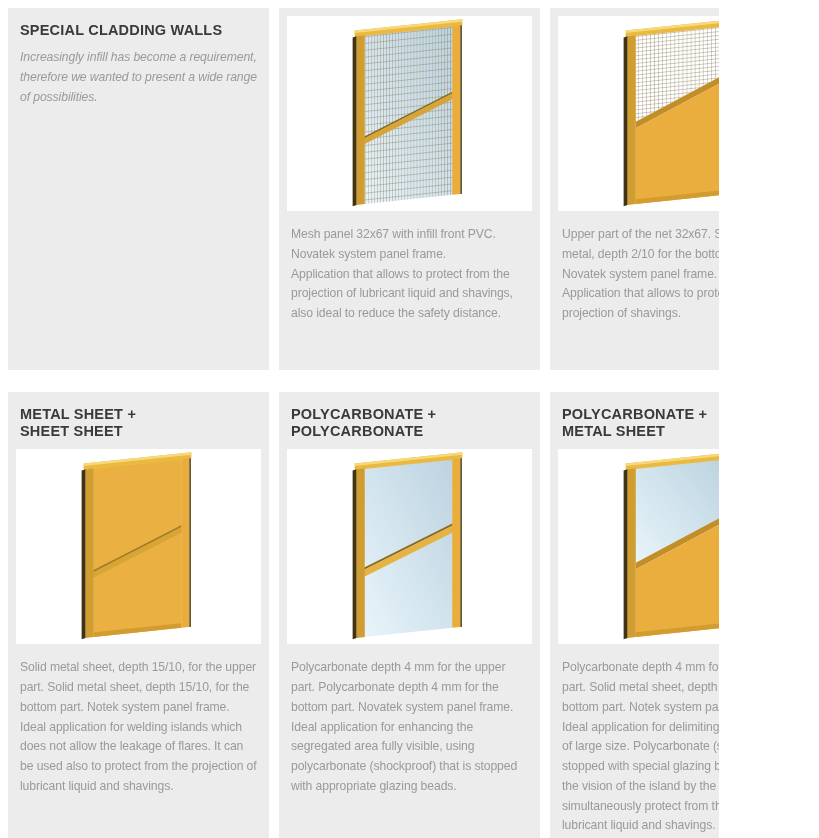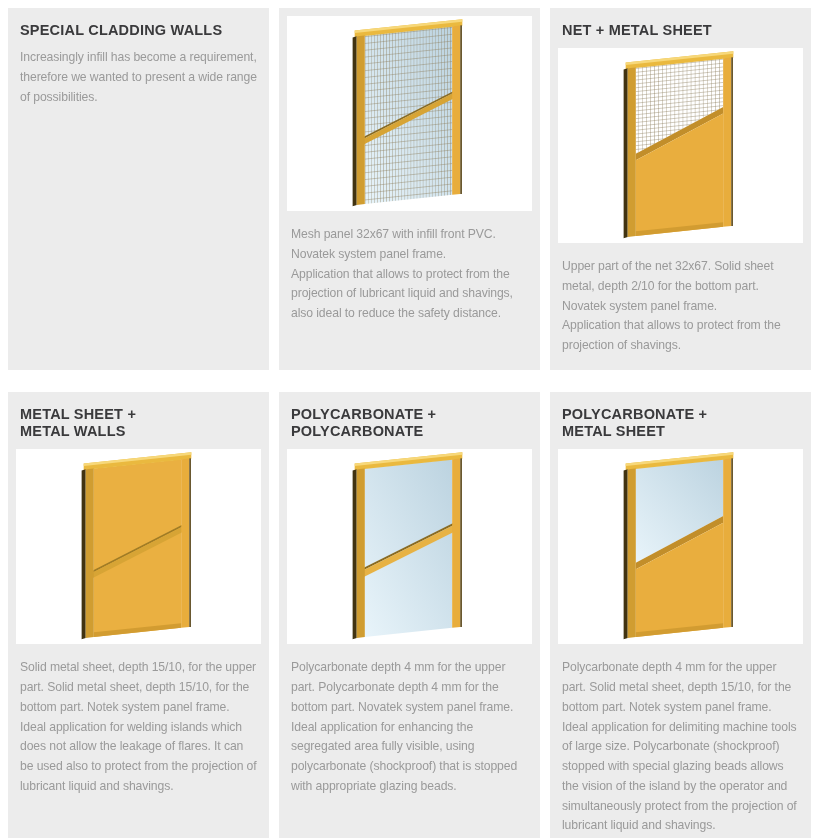--- a/index.html
+++ b/index.html
@@ -1,17 +1,17 @@
 <!DOCTYPE html>
 <html><head>
 <meta charset="utf-8">
 <style>
   html,body { margin:0; padding:0; background:#ffffff; }
   .page {
-    width:819px; height:838px; background:#ffffff; overflow:hidden;
+    width:719px; height:838px; background:#ffffff; overflow:hidden;
     font-family:"Liberation Sans", sans-serif;
   }
   .grid {
     display:grid;
     grid-template-columns:261px 261px 261px;
     grid-template-rows:362px 446px;
     gap:22px 10px;
     padding:8px 8px 0 8px;
     box-sizing:border-box;
   }
@@ -32,21 +32,21 @@
     height:195px;
     overflow:hidden;
   }
   .imgbox svg { width:100%; height:100%; display:block; }
   .card-desc {
     font-size:12.2px; line-height:1.62; letter-spacing:-0.1px;
     color:#9a9a9a;
     margin:14px 4px 0 4px;
     white-space:pre-line;
   }
-  .intro .card-desc { margin-top:0; }
+  .intro .card-desc { margin-top:0;font-style:italic; }
 </style>
 </head>
 <body>
 
 <div class="page">
   <div class="grid">
 
     <section class="card intro">
       <h2 class="card-title">SPECIAL CLADDING WALLS</h2>
       <p class="card-desc">Increasingly infill has become a requirement, therefore we wanted to present a wide range of possibilities.</p>
@@ -75,21 +75,20 @@
   <polygon points="152,10.1 160,9.3 160,175.3 152,176.1" fill="#e8ad3c"></polygon>
   <polygon points="160,9.3 161.6,9.2 161.6,175.2 160,175.3" fill="#5a471b"></polygon>
           </svg>
         </div>
       <p class="card-desc">Mesh panel 32x67 with infill front PVC.
 Novatek system panel frame.
 Application that allows to protect from the projection of lubricant liquid and shavings, also ideal to reduce the safety distance.</p>
     </section>
 
     <section class="card">
-      <h2 class="card-title">NET + METAL SHEET</h2>
       <div class="imgbox">
           <svg viewBox="0 0 220 192" preserveAspectRatio="xMidYMid meet" role="img">
       <defs>
               <pattern id="mp2" width="4" height="3.8" patternUnits="userSpaceOnUse" patternTransform="skewY(-6)">
       <path d="M0 0 H4 M0 0 V3.8" stroke="#8a7c5b" stroke-width="0.7" fill="none"></path>
               </pattern>
             </defs>
             <polygon points="66,19.2 152,10.1 152,58 66,104" fill="#ffffff"></polygon>
       <polygon points="66,19.2 152,10.1 152,58 66,104" fill="url(#mp2)"></polygon>
       <polygon points="66,104 152,58 152,64.5 66,110.5" fill="#c28e2a"></polygon>
@@ -103,21 +102,21 @@
   <polygon points="160,9.3 161.6,9.2 161.6,175.2 160,175.3" fill="#5a471b"></polygon>
           </svg>
         </div>
       <p class="card-desc">Upper part of the net 32x67. Solid sheet metal, depth 2/10 for the bottom part.
 Novatek system panel frame.
 Application that allows to protect from the projection of shavings.</p>
     </section>
 
     <section class="card">
       <h2 class="card-title">METAL SHEET +
-METAL WALLS</h2>
+SHEET SHEET</h2>
       <div class="imgbox">
           <svg viewBox="0 0 220 192" preserveAspectRatio="xMidYMid meet" role="img">
       <defs></defs>
             <polygon points="66,19.2 152,10.1 152,176.1 66,185.2" fill="#eab041"></polygon>
       <polygon points="64,120 154,74 154,76 64,122" fill="#a07c26"></polygon>
       <polygon points="64,122 154,76 154,81.5 64,127.5" fill="#d7a435"></polygon>
       <polygon points="66,180.5 152,171.5 152,176.1 66,185.2" fill="#d29c31"></polygon>
   <polygon points="56,14.2 162,3.1 162,9.6 56,20.7" fill="#eab93f"></polygon>
   <polygon points="56,14.2 162,3.1 162,5.6 56,16.7" fill="#f7d87a"></polygon>
   <polygon points="54,21.2 58,20 58,186 54,187.2" fill="#413311"></polygon>

